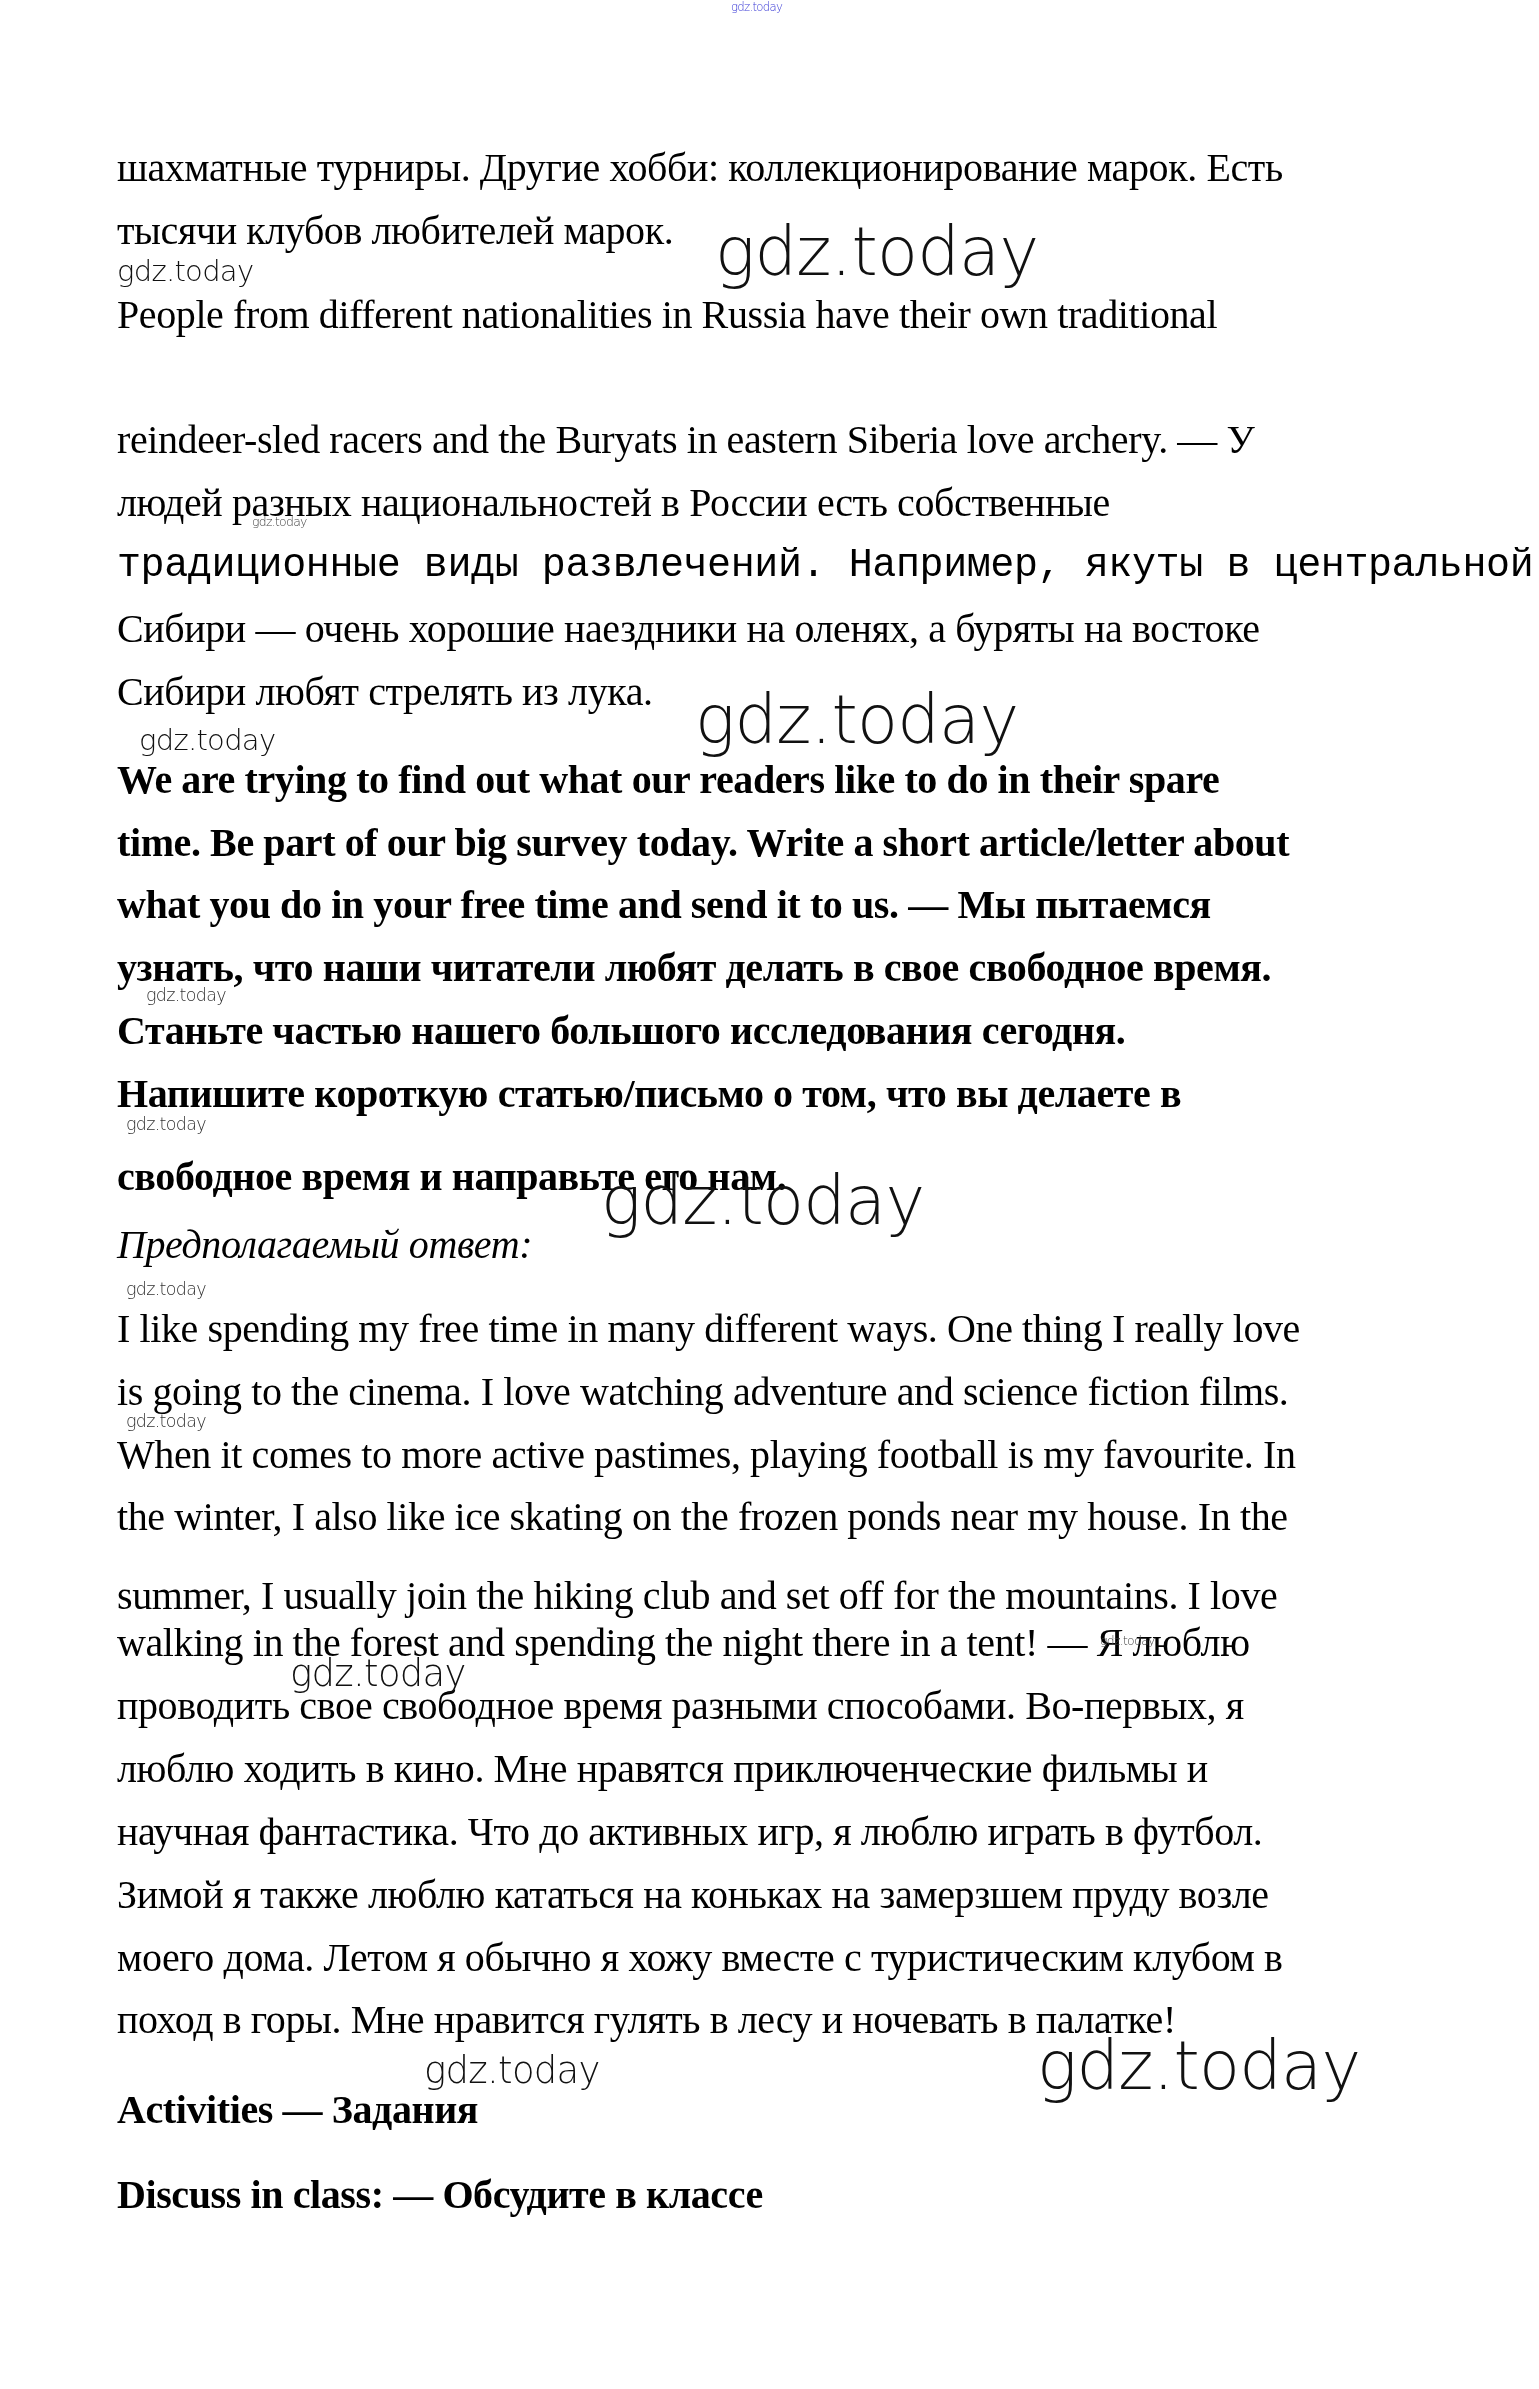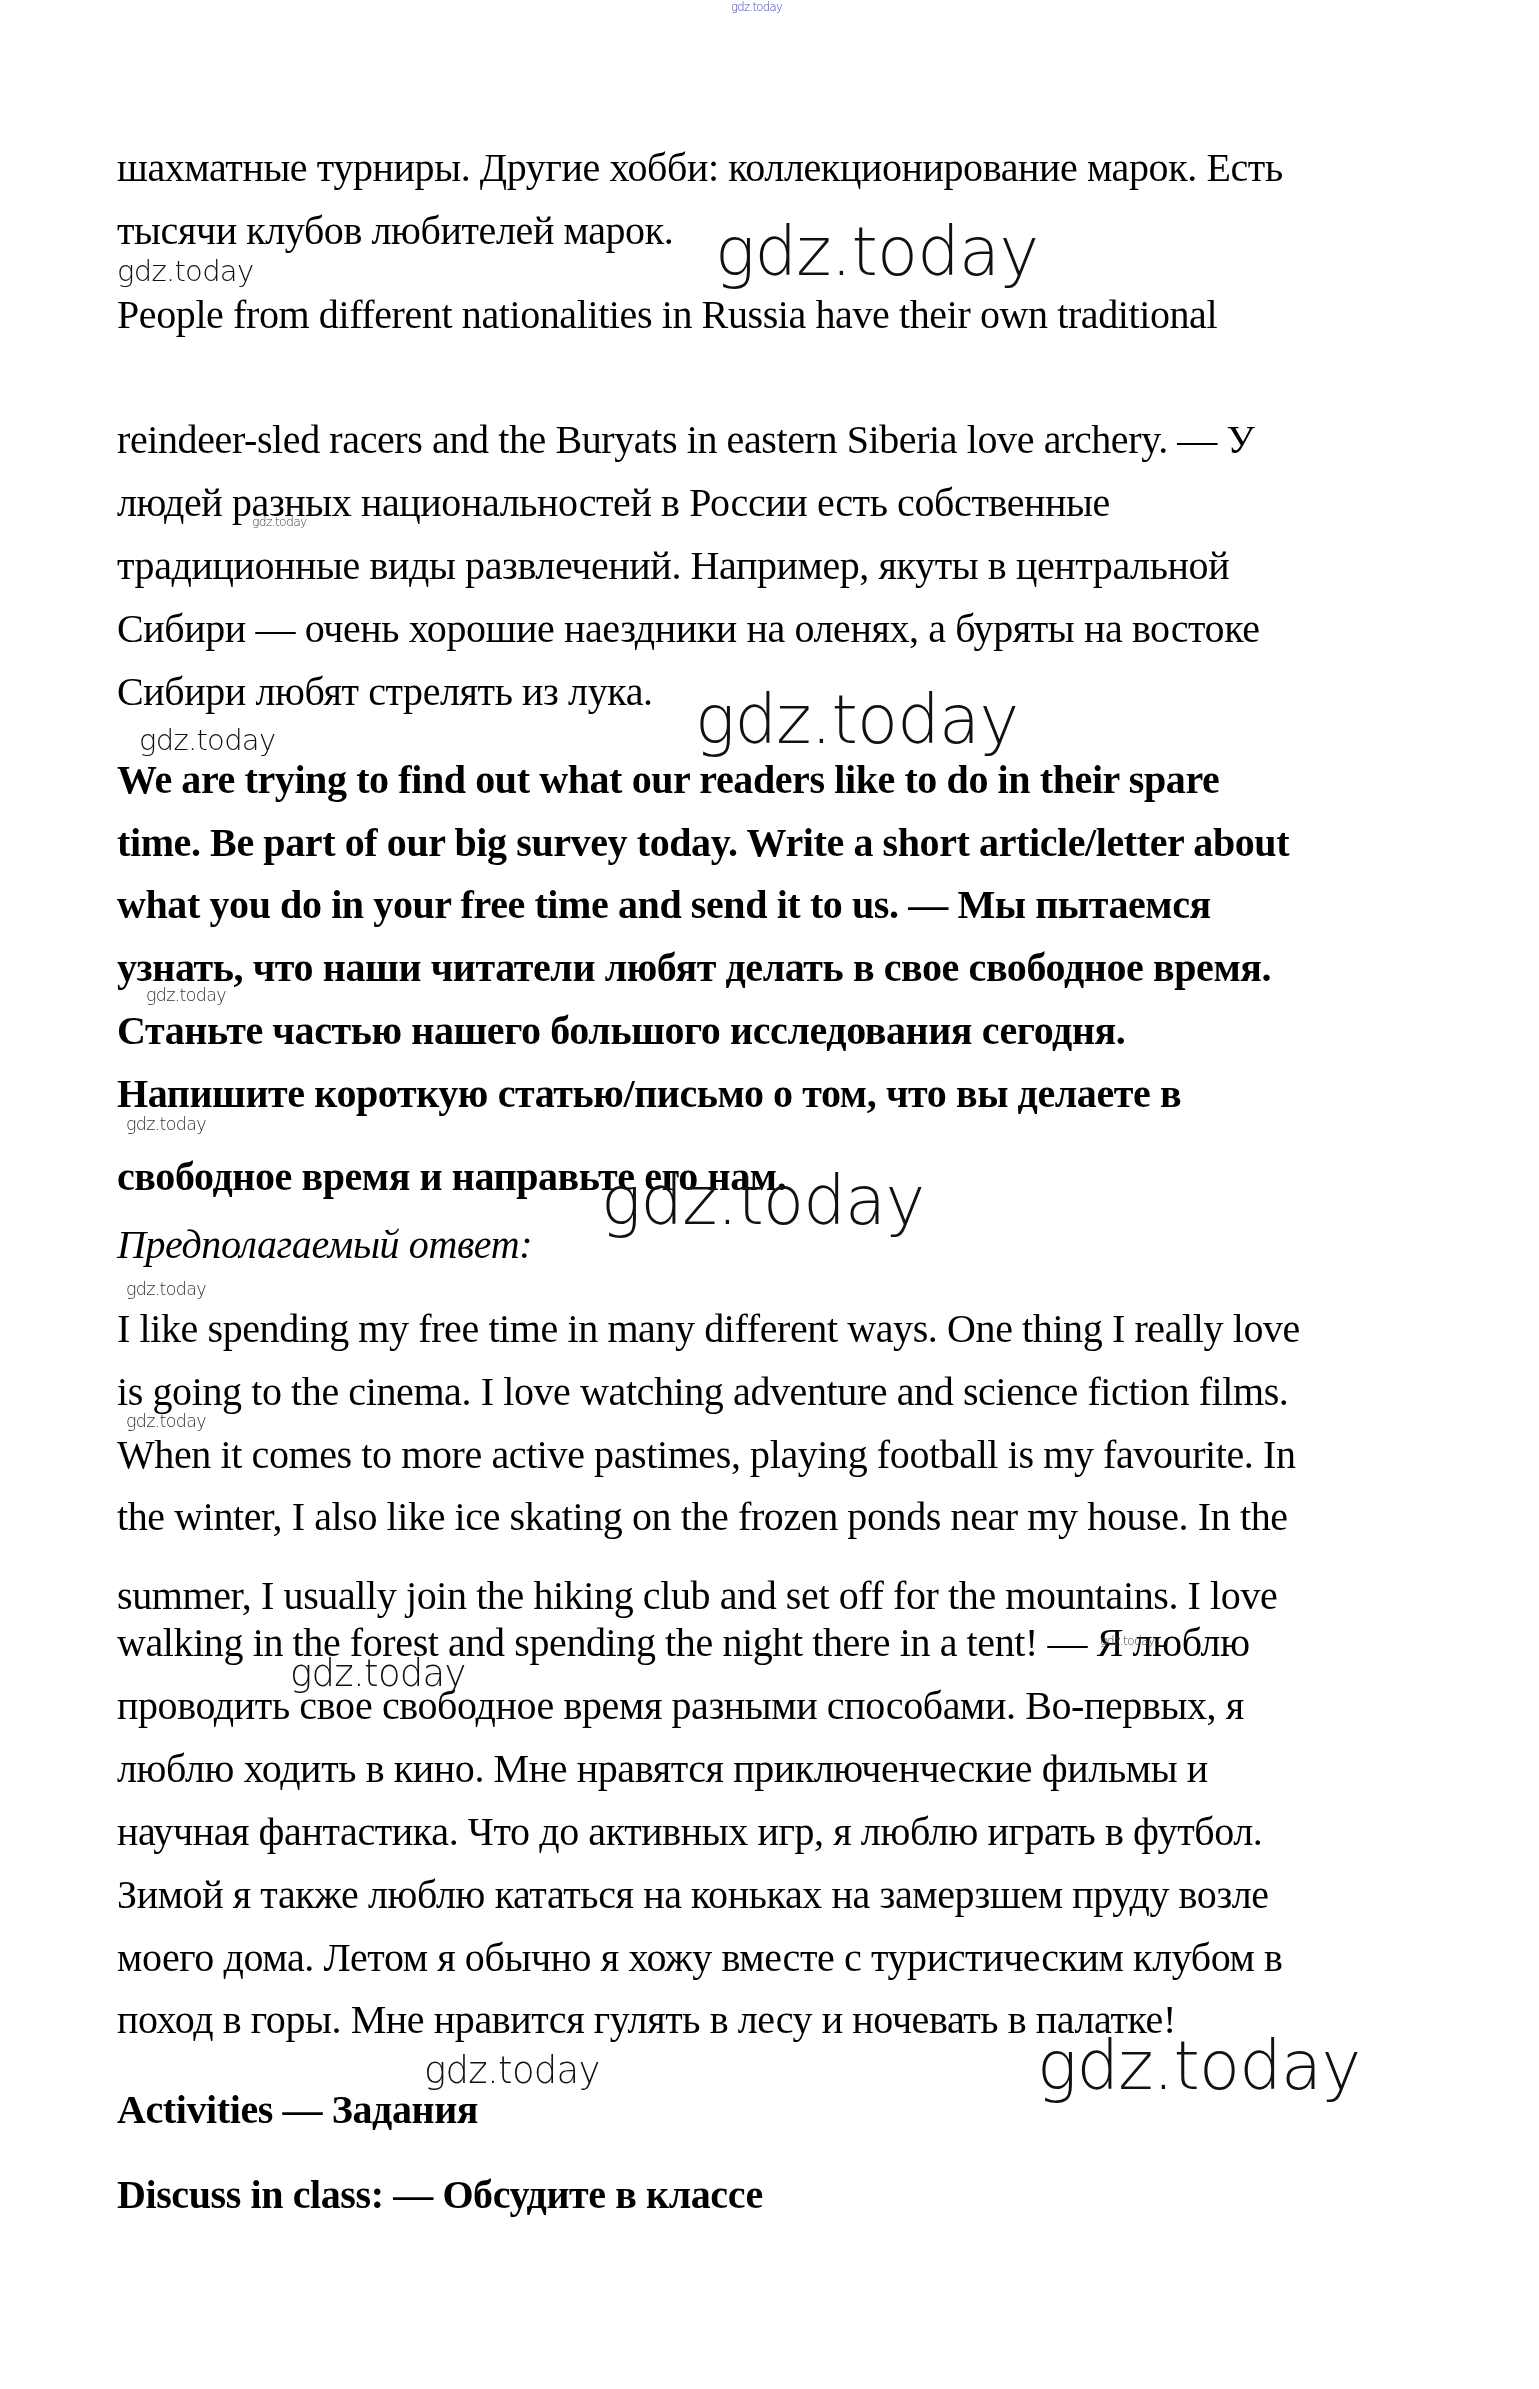--- a/index.html
+++ b/index.html
@@ -25,21 +25,21 @@
 <div class="page">
 
   <div class="wm wm-top" style="left:731px; top:1.5px;">gdz.today</div>
 
   <div class="line" style="top:148px;">шахматные турниры. Другие хобби: коллекционирование марок. Есть</div>
   <div class="line" style="top:211px;">тысячи клубов любителей марок.</div>
 
   <div class="line" style="top:295px;">People from different nationalities in Russia have their own traditional</div>
   <div class="line" style="top:420px;">reindeer-sled racers and the Buryats in eastern Siberia love archery. — У</div>
   <div class="line" style="top:483px;">людей разных национальностей в России есть собственные</div>
-  <div class="line" style="top:546px;">традиционные виды развлечений. Например, якуты в центральной</div>
+  <div class="line" style="top:546px;font-family:Liberation Mono, monospace;">традиционные виды развлечений. Например, якуты в центральной</div>
   <div class="line" style="top:609px;">Сибири — очень хорошие наездники на оленях, а буряты на востоке</div>
   <div class="line" style="top:672px;">Сибири любят стрелять из лука.</div>
 
   <div class="line bold" style="top:760px;">We are trying to find out what our readers like to do in their spare</div>
   <div class="line bold" style="top:823px;">time. Be part of our big survey today. Write a short article/letter about</div>
   <div class="line bold" style="top:885px;">what you do in your free time and send it to us. — Мы пытаемся</div>
   <div class="line bold" style="top:948px;">узнать, что наши читатели любят делать в свое свободное время.</div>
   <div class="line bold" style="top:1011px;">Станьте частью нашего большого исследования сегодня.</div>
   <div class="line bold" style="top:1074px;">Напишите короткую статью/письмо о том, что вы делаете в</div>
   <div class="line bold" style="top:1137px;margin-top:20px;">свободное время и направьте его нам.</div>

